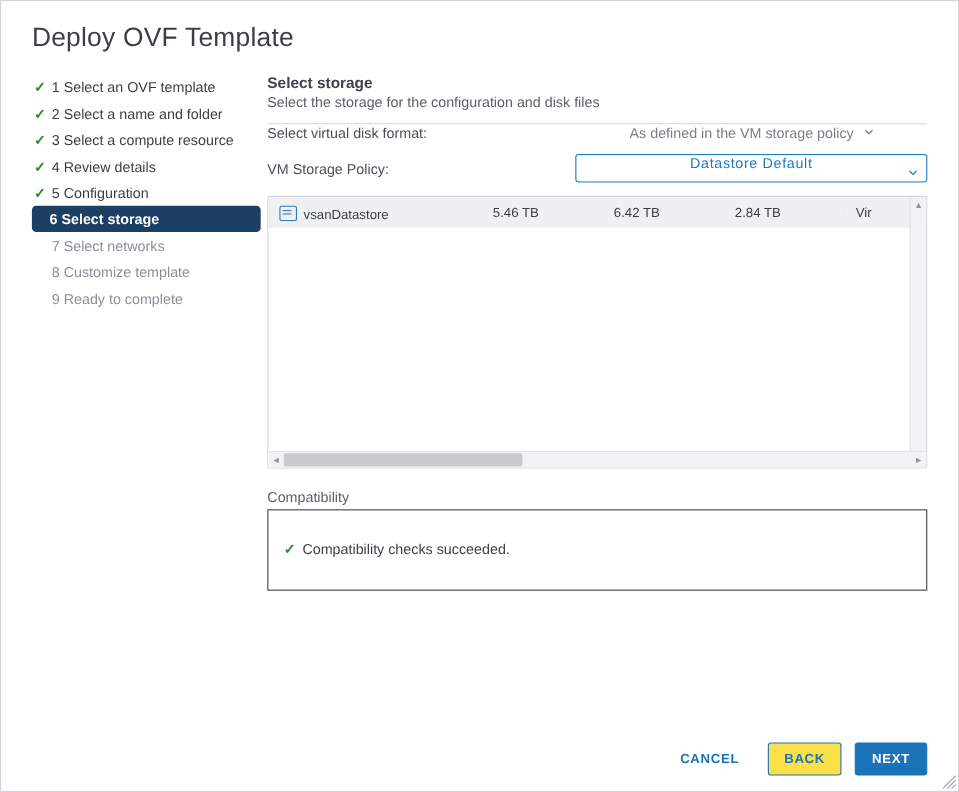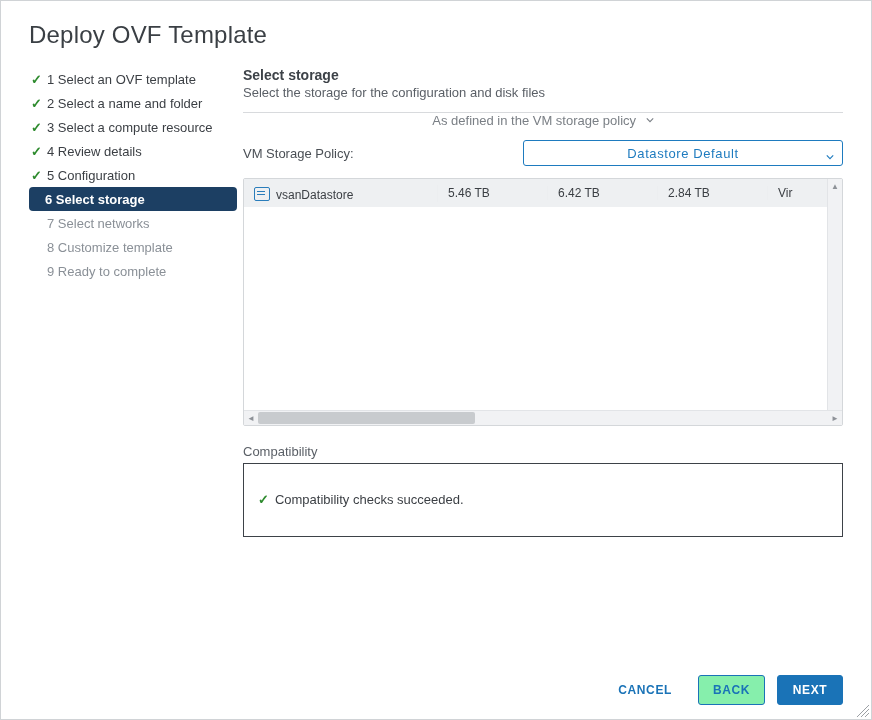--- a/index.html
+++ b/index.html
@@ -124,21 +124,20 @@
     position: relative;
     top: -1px;
   }
   .chev svg { width: 8px; height: 8px; }
   .dropdown-box {
     flex: 1;
     border: 1px solid #1e7bbf;
     border-radius: 3px;
     height: 24px;
     display: flex;
-    align-items: center;
     justify-content: center;
     color: #1e7bbf;
     font-size: 13px;
     letter-spacing: 0.6px;
     position: relative;
   }
   .dropdown-box .chev { position: absolute; right: 8px; top: 8px; }
   
   .table-wrap {
     border: 1px solid #d4d7da;
@@ -273,21 +272,21 @@
     justify-content: center;
     box-sizing: border-box;
   }
   .btn.link {
     border: none;
     background: transparent;
     color: #1a73b7;
   }
   .btn.secondary {
     border: 1px solid #1a73b7;
-    background: #86efac;
+    background: #fde047;
     color: #1a73b7;
   }
   .btn.primary {
     border: 1px solid #1a73b7;
     background: #1a73b7;
     color: #fff;
   }
   .resize-grip {
     position: absolute;
     right: 2px; bottom: 2px;
@@ -338,20 +337,21 @@
         <span><span>9</span> <span>Ready to complete</span></span>
       </div>
     </div>
 
     <div class="main">
       <div class="section-title">Select storage</div>
       <div class="section-sub">Select the storage for the configuration and disk files</div>
 
 
       <div class="form-row">
+        <span class="lbl">Select virtual disk format:</span>
         <span class="dropdown-plain">
           <span>As defined in the VM storage policy</span>
           <span class="chev"><svg viewBox="0 0 10 10">
                 <path d="M1 3 L5 7 L9 3" stroke="#7a7f85" stroke-width="1.4" fill="none"></path>
               </svg></span>
         </span>
       </div>
 
       <div class="form-row" style="margin-bottom:8px;">
         <span class="lbl">VM Storage Policy:</span>

